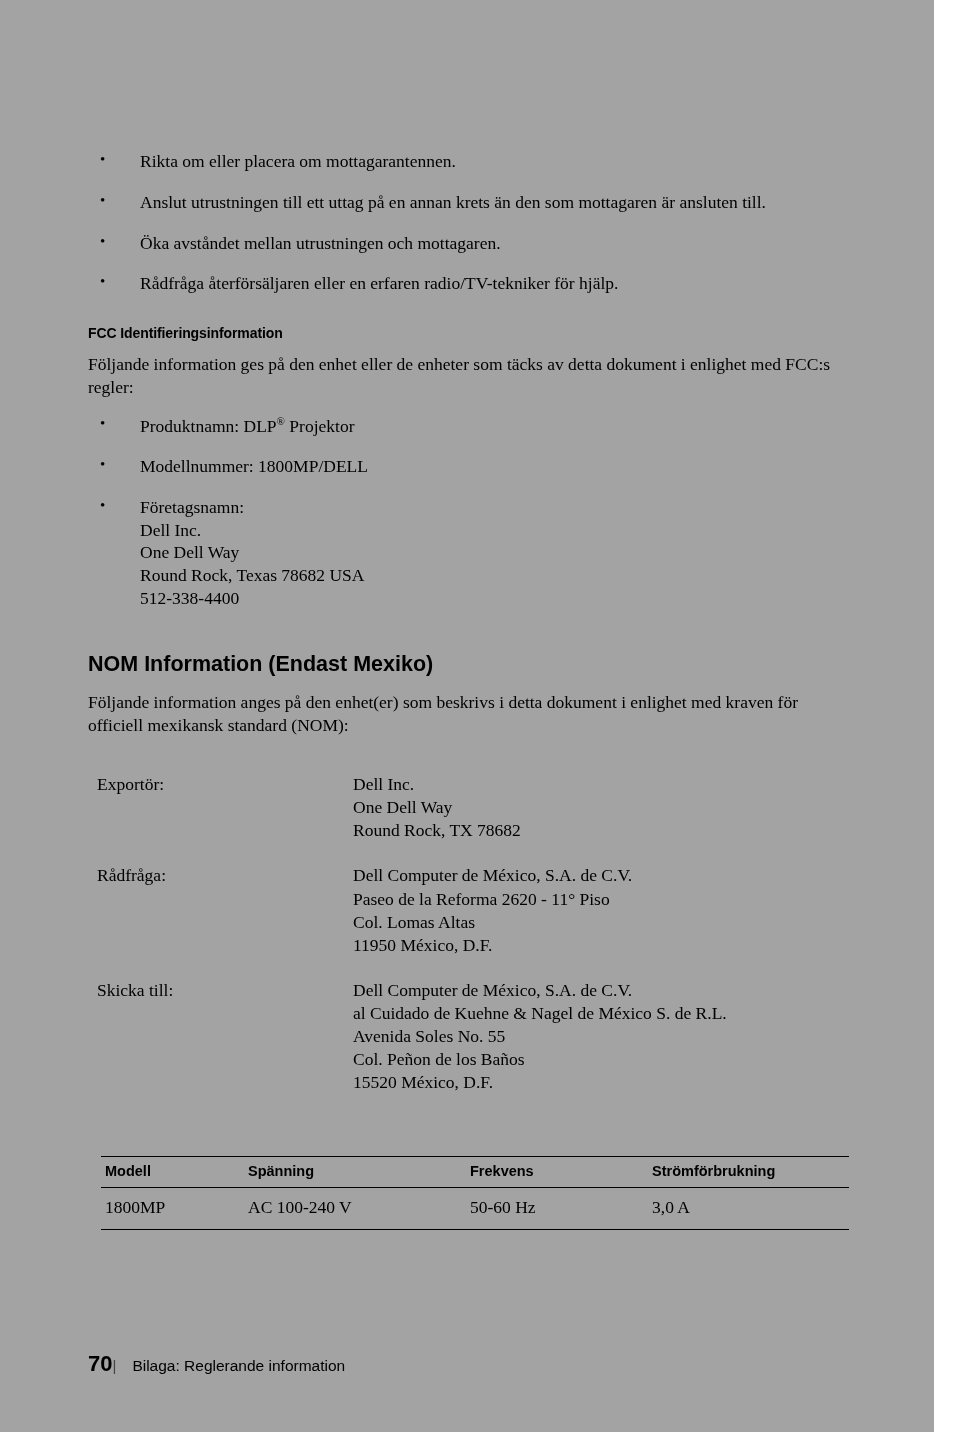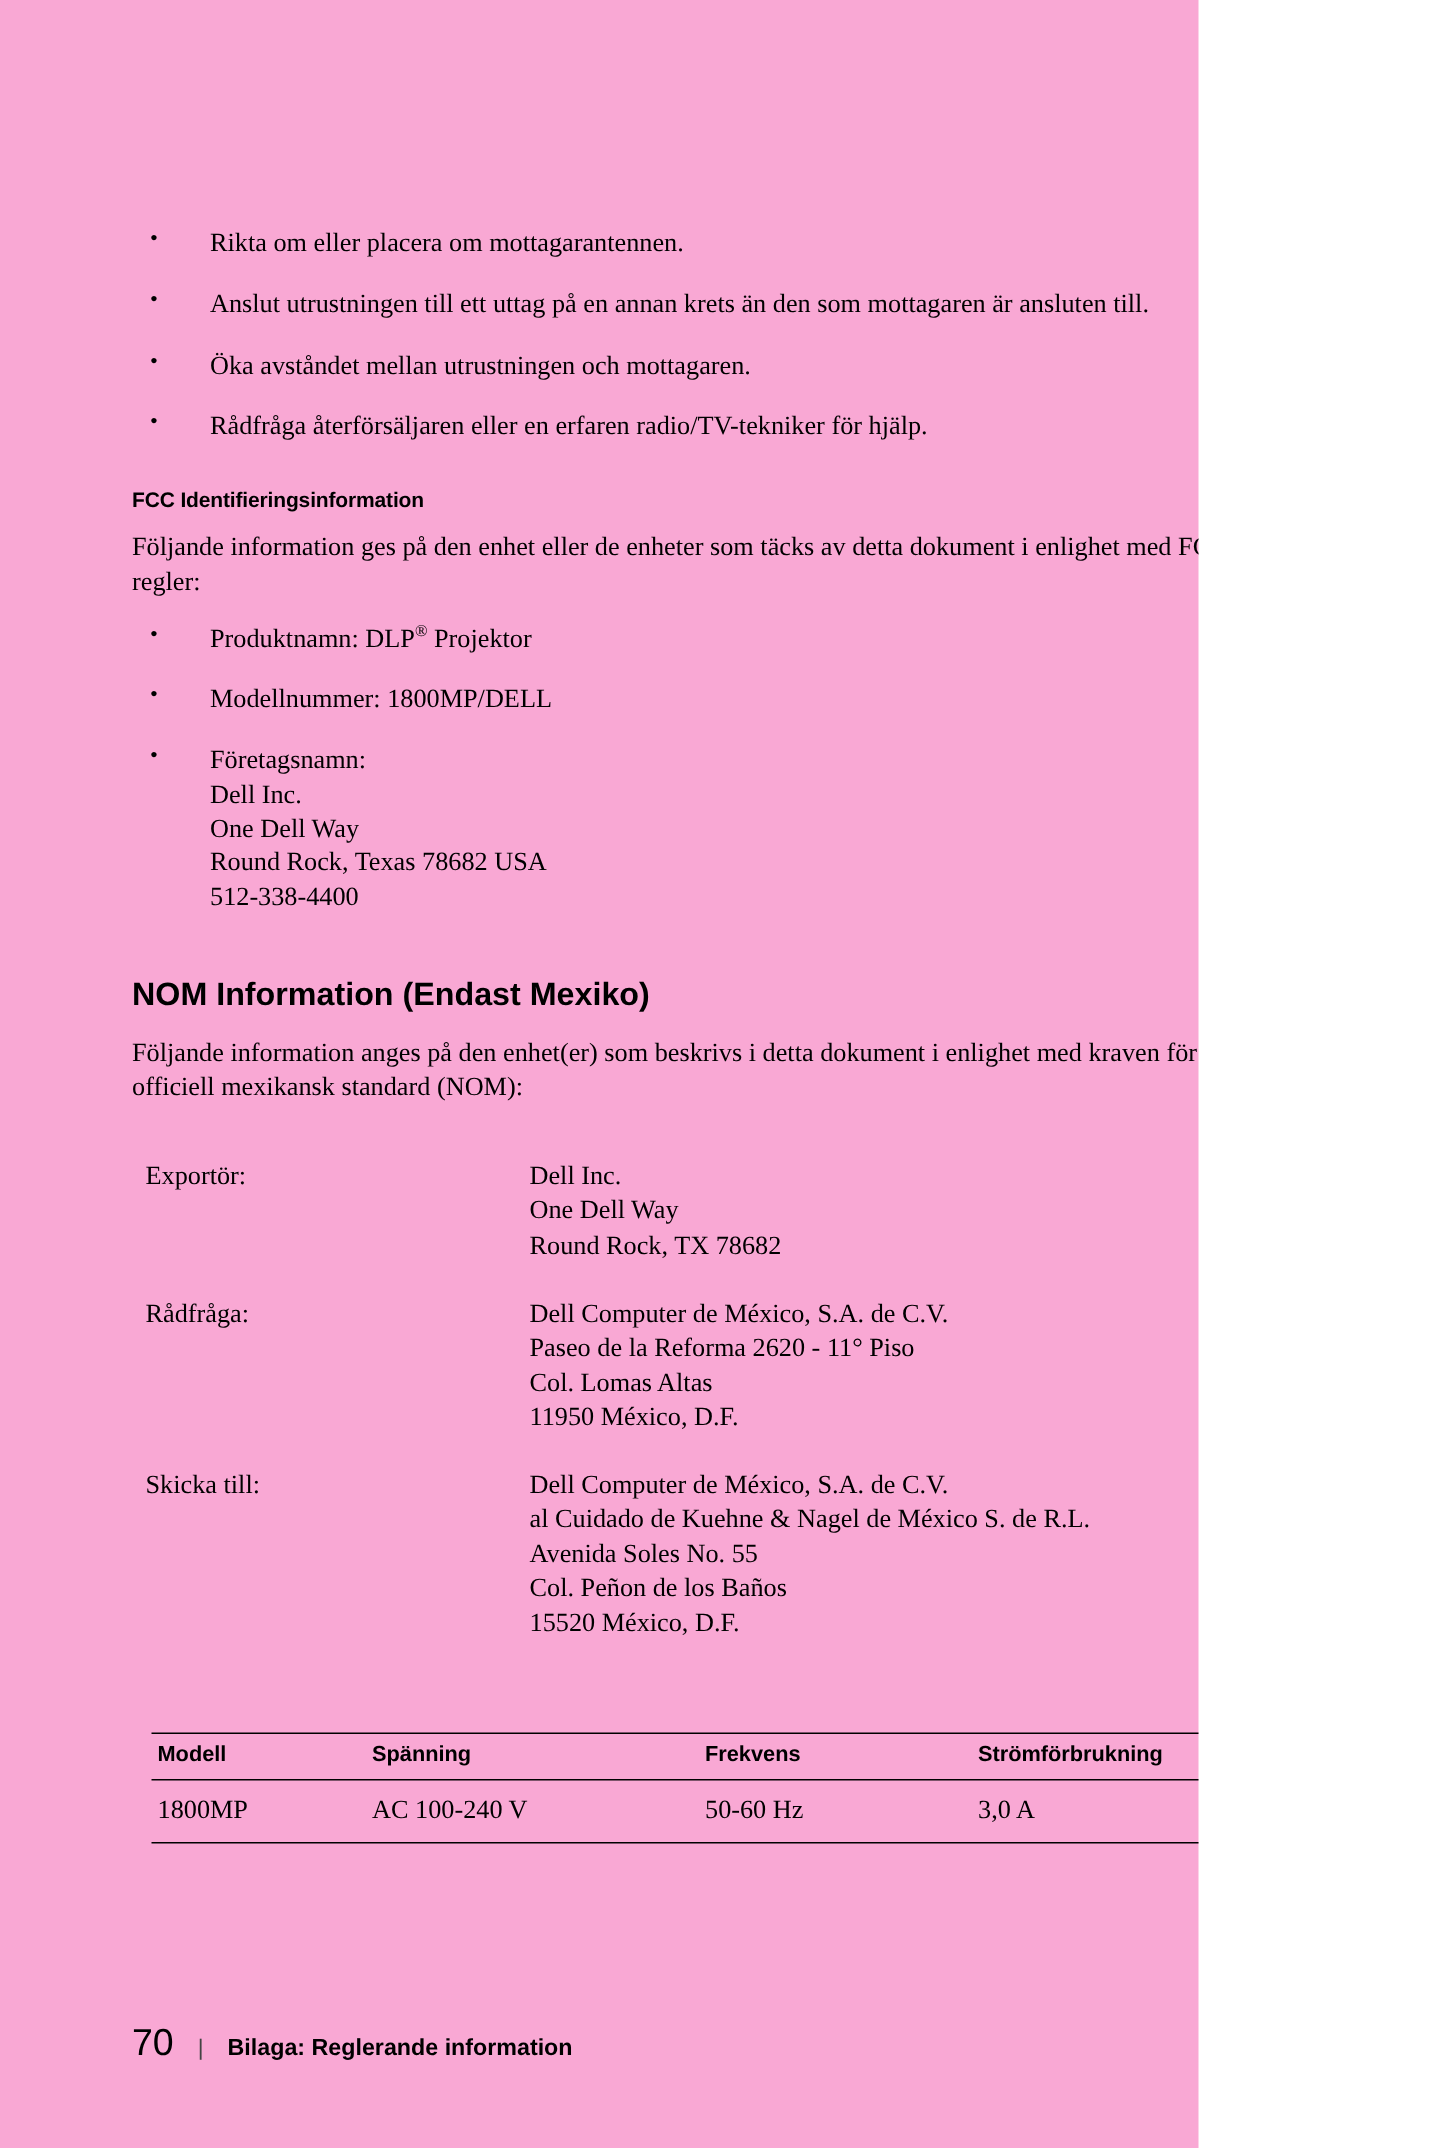--- a/index.html
+++ b/index.html
@@ -2,23 +2,23 @@
 <html><head>
 <meta charset="utf-8">
 <style>
   html, body {
     margin: 0;
     padding: 0;
     background: #ffffff;
   }
   .page {
     position: relative;
-    width: 799px;
+    width: 934px;
     height: 1432px;
-    background: #f9a8d4;
+    background: #a3a3a3;
     font-family: "Liberation Serif", serif;
     color: #000000;
     overflow: hidden;
   }
   .content {
     position: absolute;
     left: 88px;
     top: 150px;
     width: 748px;
   }
@@ -117,32 +117,31 @@
 
   .footer {
     position: absolute;
     left: 88px;
     bottom: 55px;
     display: flex;
     align-items: baseline;
     font-family: "Liberation Sans", sans-serif;
   }
   .footer .pagenum {
-    font-size: 25px;
-    font-weight: normal;
-    margin-right: 16px;
+    font-size: 22px;
+    font-weight: bold;
   }
   .footer .sep {
     font-size: 15px;
     color: #444;
     margin-right: 16px;
   }
   .footer .ftext {
     font-size: 15.5px;
-    font-weight: bold;
+    font-weight: normal;
   }
 </style>
 </head>
 <body>
 
 <div class="page">
   <div class="content">
 
     <ul class="bullets">
       <li>Rikta om eller placera om mottagarantennen.</li>

